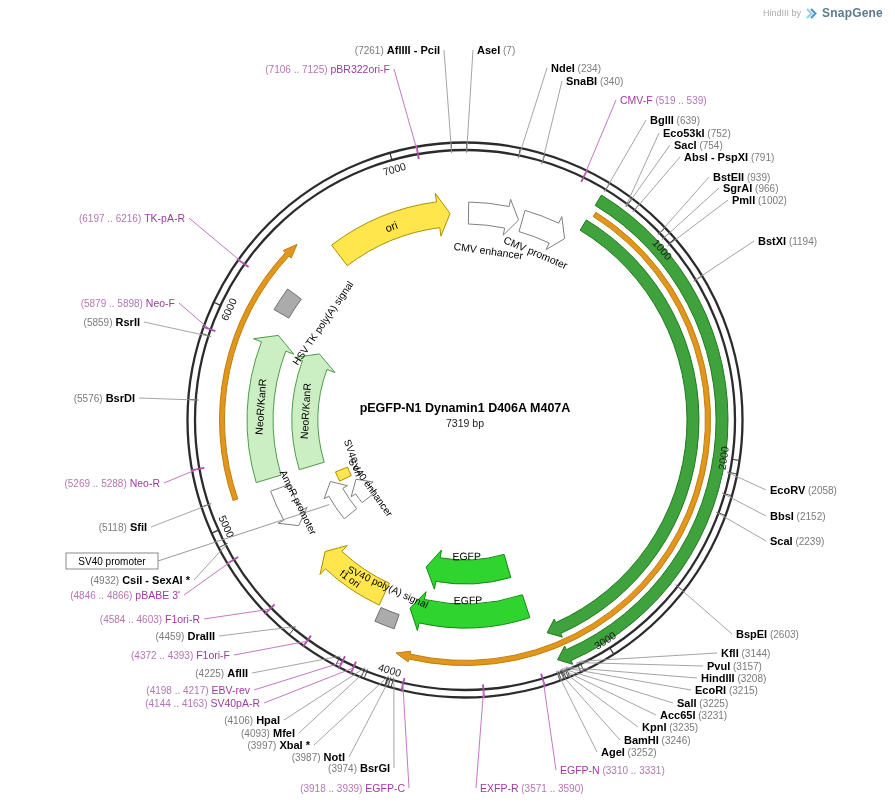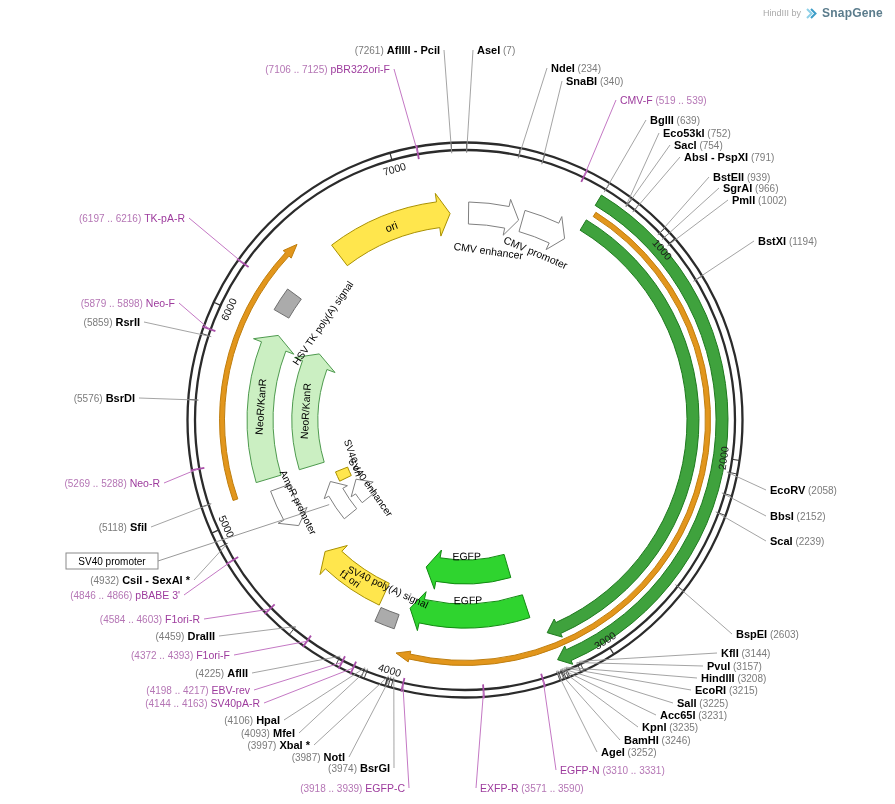--- a/index.html
+++ b/index.html
@@ -310,20 +310,24 @@
       <text transform="translate(322.9 323.1) rotate(-55.7)" text-anchor="middle" dominant-baseline="central" font-size="10" fill="#000">HSV TK poly(A) signal</text>
       <text transform="translate(387.8 587.0) rotate(24.8)" text-anchor="middle" dominant-baseline="central" font-size="10" fill="#000">SV40 poly(A) signal</text>
       <text transform="translate(350.0 578.7) rotate(35.9)" text-anchor="middle" dominant-baseline="central" font-size="10" fill="#000">f1 ori</text>
       <text transform="translate(298.2 502.3) rotate(63.7)" text-anchor="middle" dominant-baseline="central" font-size="10" fill="#000">AmpR promoter</text>
       <text transform="translate(370.5 487.3) rotate(54.5)" text-anchor="middle" dominant-baseline="central" font-size="10" fill="#000">SV40 enhancer</text>
       <text transform="translate(353.2 457.7) rotate(71.3)" text-anchor="middle" dominant-baseline="central" font-size="10" fill="#000">SV40 ori</text>
       <text transform="translate(466.7 556.0) rotate(-0.7)" text-anchor="middle" dominant-baseline="central" font-size="10.5" fill="#000">EGFP</text>
       <text transform="translate(468.0 600.0) rotate(-1.0)" text-anchor="middle" dominant-baseline="central" font-size="10.5" fill="#000">EGFP</text>
     </svg>
 
+  <div class="center-title">
+    <div class="t">pEGFP-N1 Dynamin1 D406A M407A</div>
+    <div class="s">7319 bp</div>
+  </div>
 
   <div class="watermark">
     <span class="created">HindIII by</span>
     <svg width="13" height="13" viewBox="0 0 13 13">
       <path d="M2 2 L6.5 6.5 L2 11" stroke="#8ed0e8" stroke-width="2" fill="none"></path>
       <path d="M6 2 L10.5 6.5 L6 11" stroke="#3d9dc8" stroke-width="2" fill="none"></path>
     </svg>
     <span class="brand">SnapGene</span>
   </div>
 </div>

